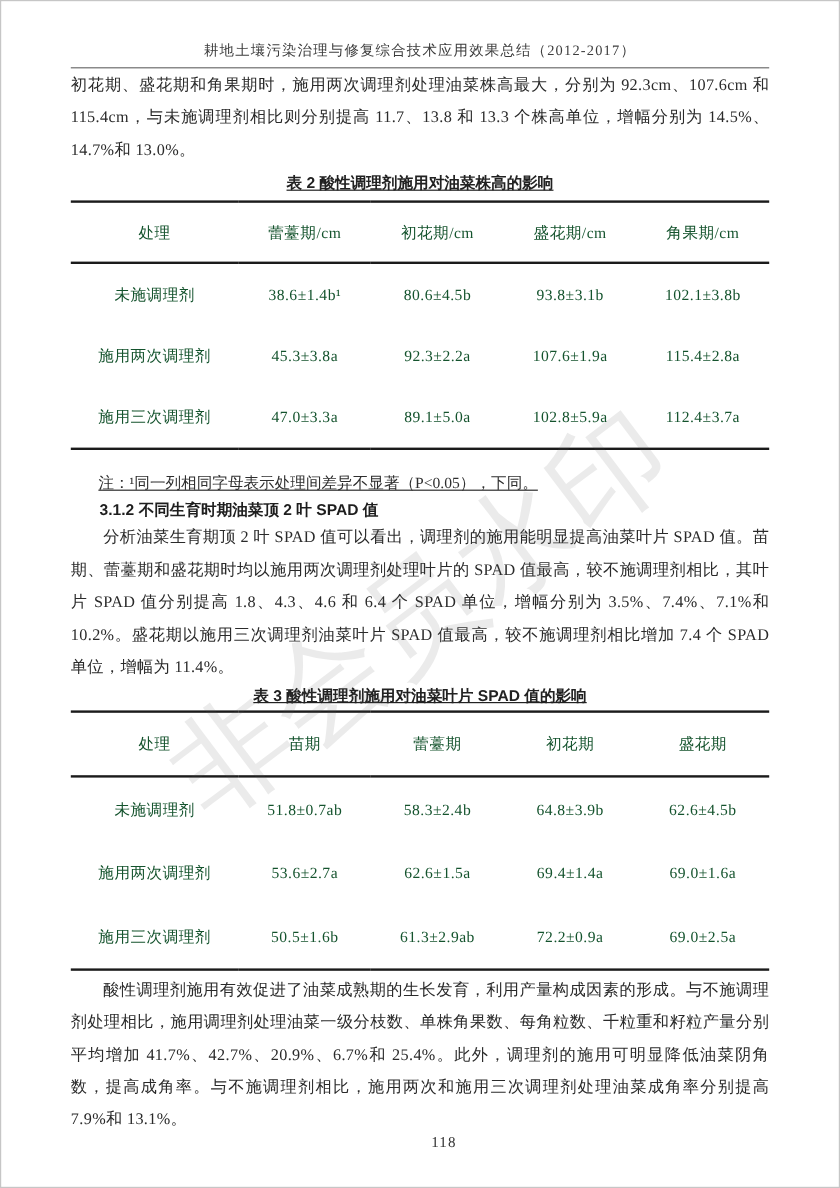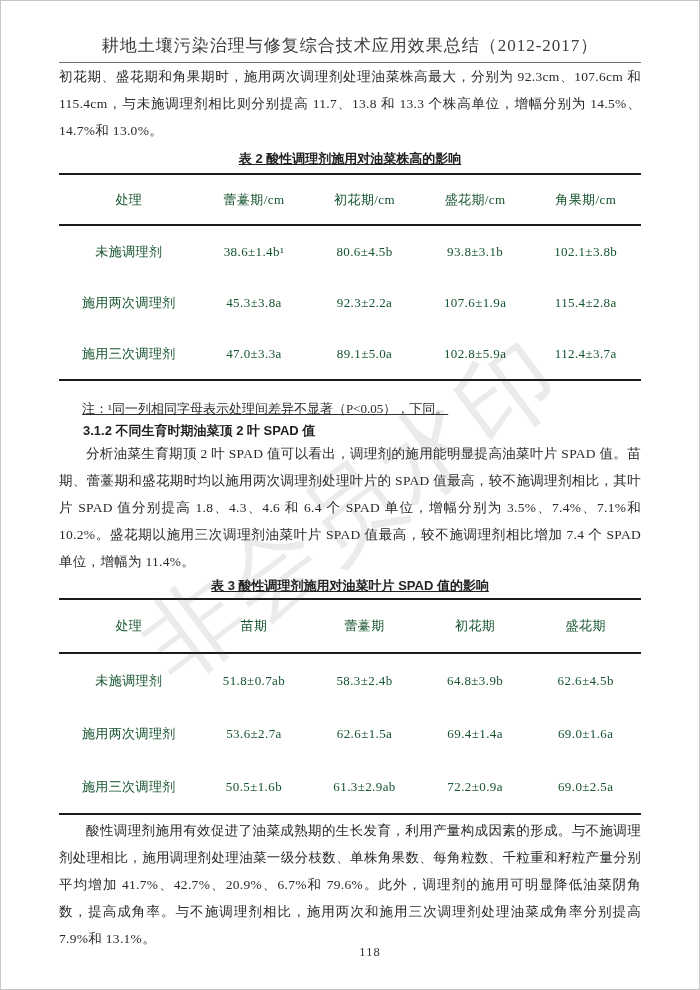--- a/index.html
+++ b/index.html
@@ -19,21 +19,21 @@
   }
   .content {
     position: relative;
     padding: 0 59px;
     z-index: 1;
   }
   
   .doc-header {
     padding-top: 34px;
     text-align: center;
-    font-size: 17px;
+    font-size: 12px;
     color: #3c3c3c;
     letter-spacing: 1px;
   }
   .header-rule {
     border-bottom: 1px solid #6e6e6e;
     margin-top: 5px;
   }
   
   .para {
     font-size: 13.5px;
@@ -226,19 +226,19 @@
         <td>施用三次调理剂</td>
         <td>50.5±1.6b</td>
         <td>61.3±2.9ab</td>
         <td>72.2±0.9a</td>
         <td>69.0±2.5a</td>
       </tr>
     </tbody>
   </table>
 
 
-  <p class="para p3 indent">酸性调理剂施用有效促进了油菜成熟期的生长发育，利用产量构成因素的形成。与不施调理剂处理相比，施用调理剂处理油菜一级分枝数、单株角果数、每角粒数、千粒重和籽粒产量分别平均增加 41.7%、42.7%、20.9%、6.7%和 79.6%。此外，调理剂的施用可明显降低油菜阴角数，提高成角率。与不施调理剂相比，施用两次和施用三次调理剂处理油菜成角率分别提高 7.9%和 13.1%。</p>
+  <p class="para p3 indent">酸性调理剂施用有效促进了油菜成熟期的生长发育，利用产量构成因素的形成。与不施调理剂处理相比，施用调理剂处理油菜一级分枝数、单株角果数、每角粒数、千粒重和籽粒产量分别平均增加 41.7%、42.7%、20.9%、6.7%和 25.4%。此外，调理剂的施用可明显降低油菜阴角数，提高成角率。与不施调理剂相比，施用两次和施用三次调理剂处理油菜成角率分别提高 7.9%和 13.1%。</p>
 
 </div>
 
 <div class="watermark">非会员水印</div>
 
 <div class="page-num">118</div>
 
 </body></html>

